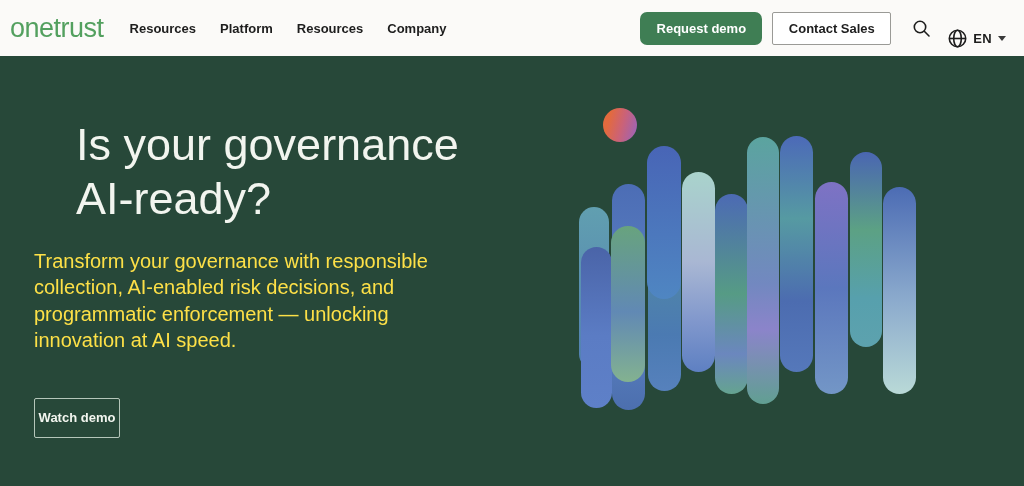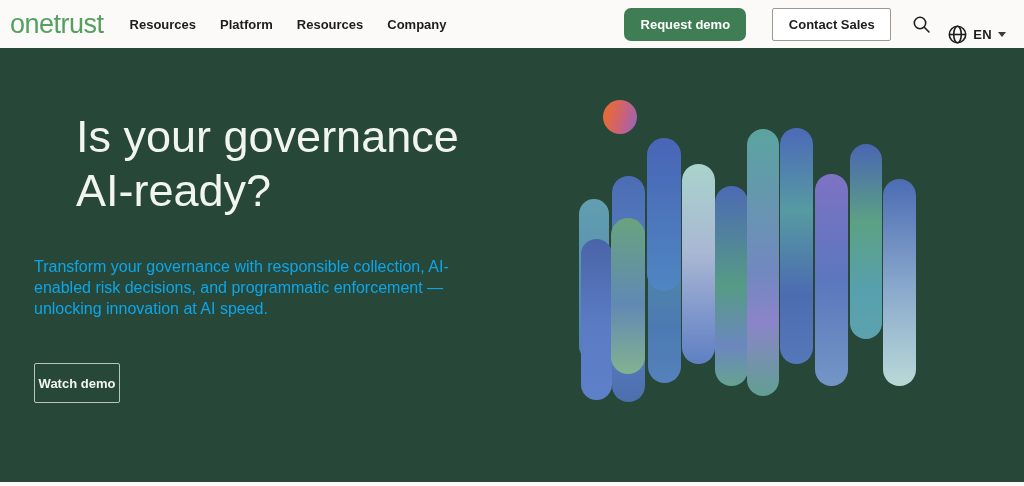--- a/index.html
+++ b/index.html
@@ -2,21 +2,21 @@
 <html><head>
 <meta charset="utf-8">
 <style>
   * { margin: 0; padding: 0; box-sizing: border-box; }
   html, body { width: 1024px; height: 486px; overflow: hidden; }
   body { font-family: "Liberation Sans", sans-serif; background: #fbfaf8; }
 
   
   .topnav {
     position: relative;
-    height: 48px;
+    height: 56px;
     background: #fbfaf8;
     display: flex;
     align-items: center;
     padding: 0 18px 0 10px;
   }
   .logo {
     color: #53a05f;
     font-size: 27px;
     font-weight: 500;
     letter-spacing: -0.5px;
@@ -48,21 +48,21 @@
   .btn-secondary {
     background: #ffffff;
     color: #1d1d1d;
     border: 1px solid #9a9a96;
     font-family: inherit;
     font-size: 13px;
     font-weight: 700;
     width: 119px;
     height: 33px;
     border-radius: 2px;
-    margin-left: 26px;
+    margin-left: 10px;
     cursor: pointer;
   }
   .icon-btn {
     background: none;
     border: none;
     cursor: pointer;
     display: flex;
     align-items: center;
     padding: 4px;
   }
@@ -94,23 +94,23 @@
   .hero-heading {
     color: #f2f5ef;
     font-size: 45px;
     font-weight: 300;
     line-height: 1.2;
     letter-spacing: 0;
     max-width: 460px;
     margin-left: 42px;
   }
   .hero-paragraph {
-    margin-top: 38px;
-    color: #0ea5e9;
-    font-size: 16px;
+    margin-top: 22px;
+    color: #fde047;
+    font-size: 20px;
     font-weight: 300;
     line-height: 1.32;
     max-width: 440px;
   }
   .hero-ctas { margin-top: 44px; display: flex; column-gap: 12px; }
   .btn-hero-primary {
     background: #fdfdfc;
     color: #1d1d1d;
     border: none;
     font-family: inherit;

